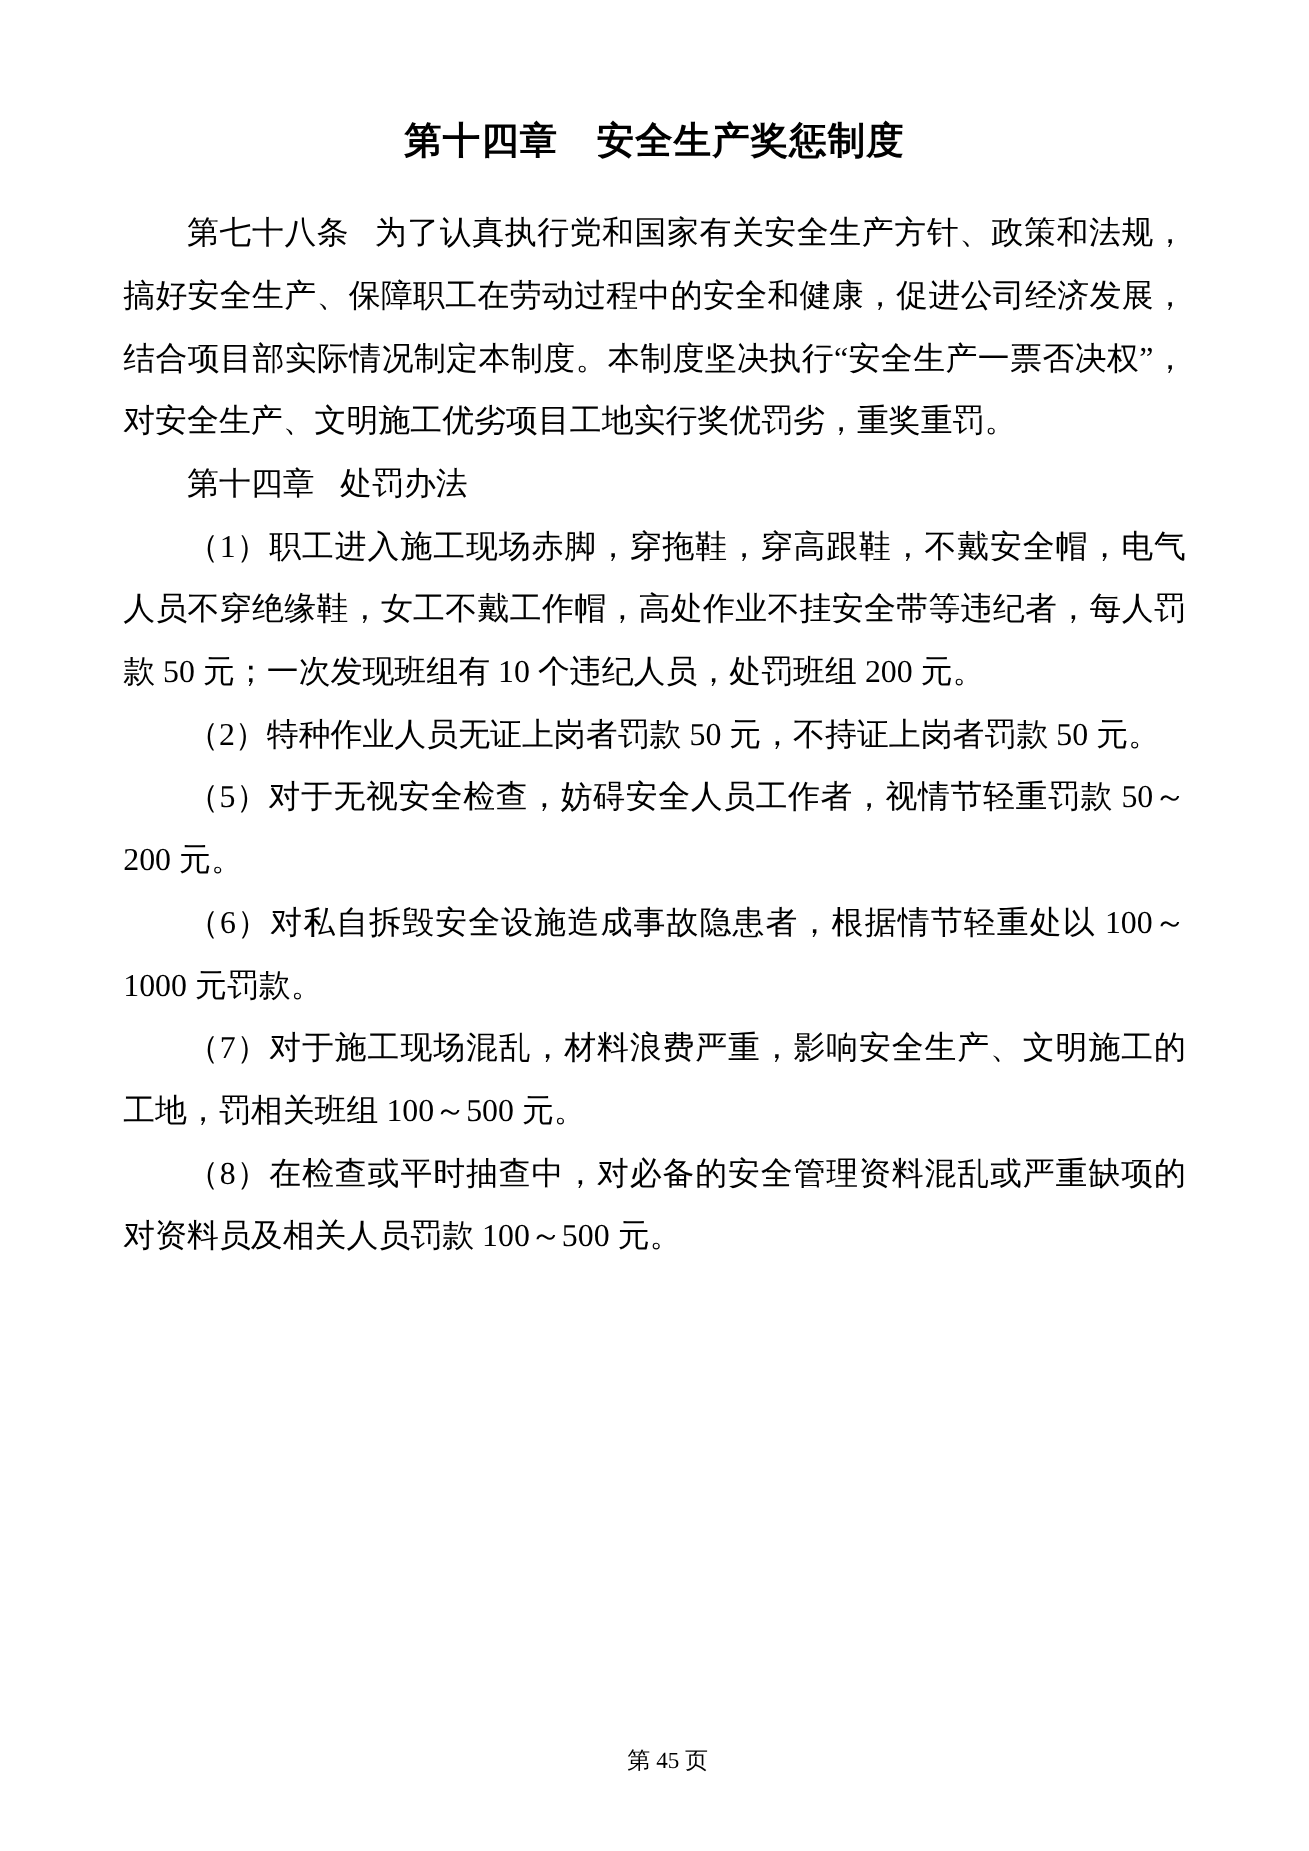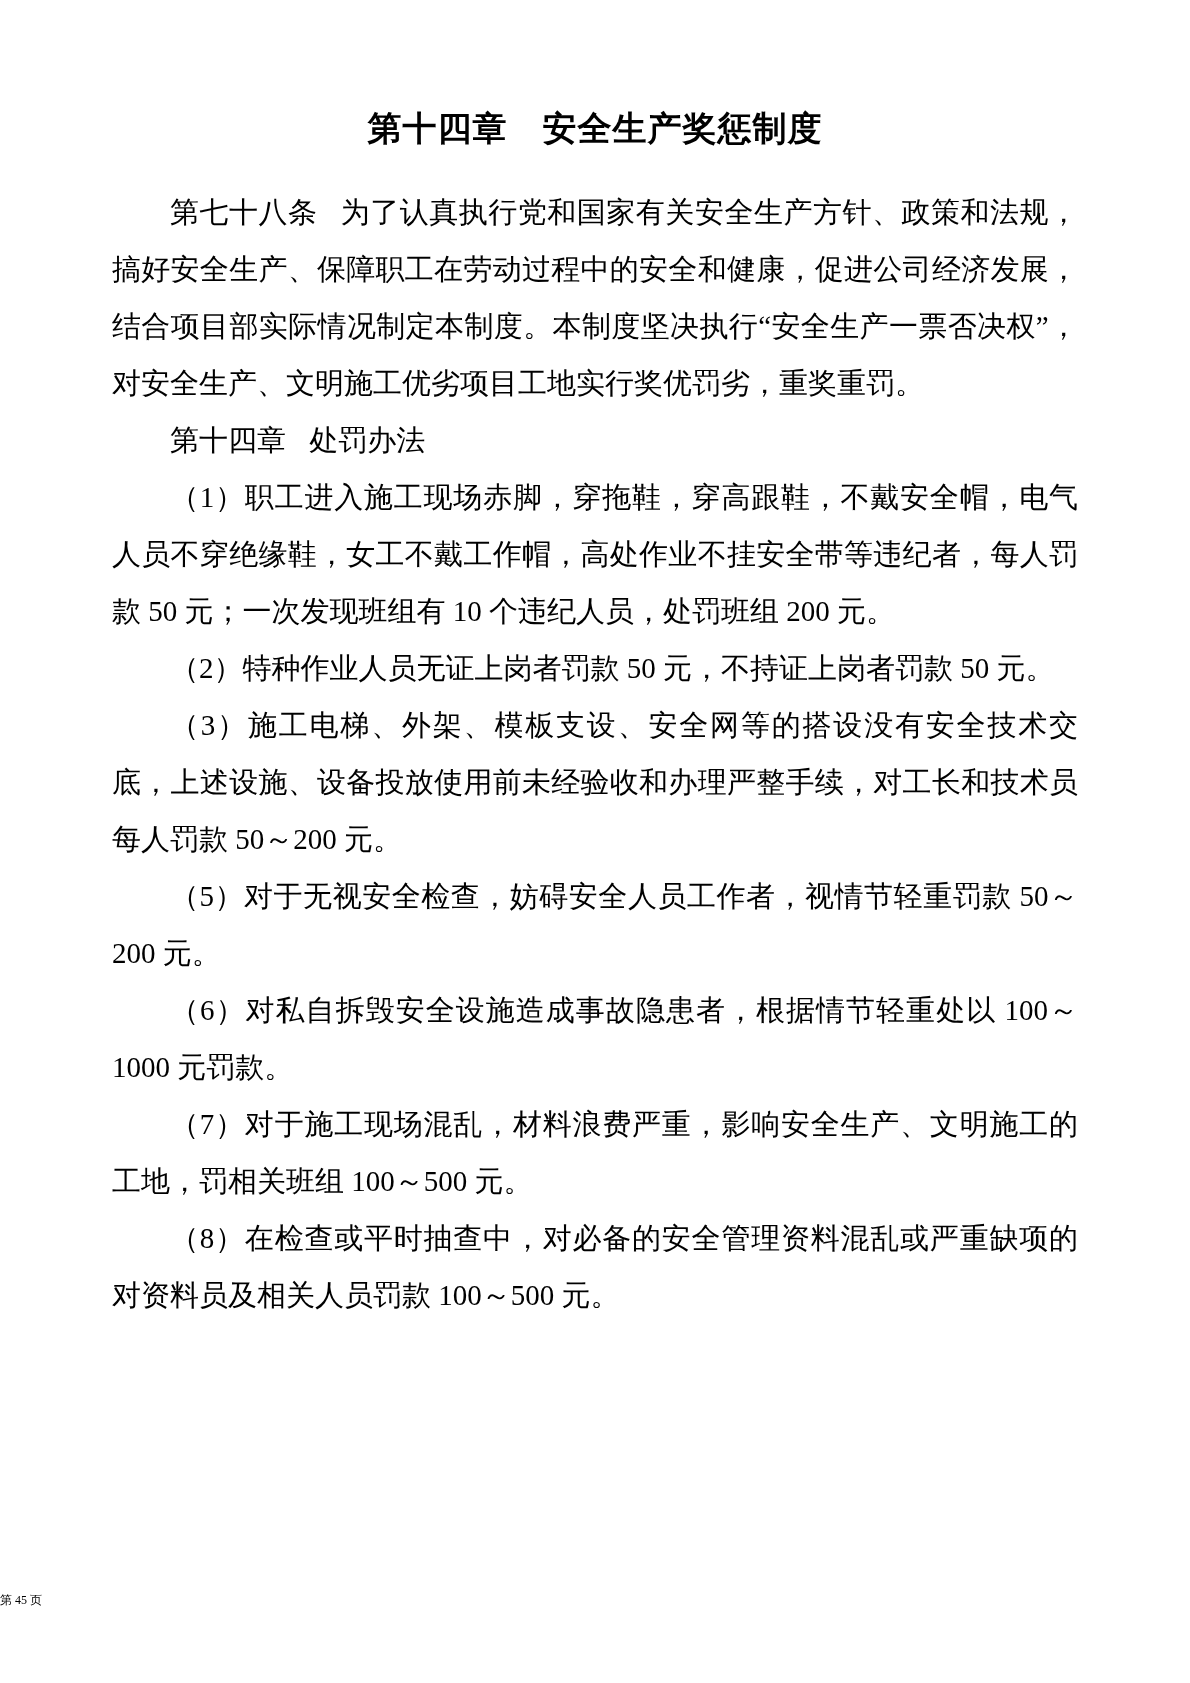--- a/index.html
+++ b/index.html
@@ -37,43 +37,44 @@
   }
   .para-head {
     font-weight: normal;
     margin-right: 0.8em;
   }
   .page-footer {
     position: absolute;
     left: 0;
     right: 0;
     bottom: 72px;
-    font-size: 12px;
+    text-align: center;
+    font-size: 21px;
     line-height: 22px;
     color: #000000;
+    padding-left: 24px;
   }
 </style>
 </head>
 <body>
 
 <div class="page">
 
   <h1 class="chapter-title">第十四章　安全生产奖惩制度</h1>
 
   <div class="body-text">
 
     <p><span class="para-head">第七十八条</span><span>为了认真执行党和国家有关安全生产方针、政策和法规，搞好安全生产、保障职工在劳动过程中的安全和健康，促进公司经济发展，结合项目部实际情况制定本制度。本制度坚决执行“安全生产一票否决权”，对安全生产、文明施工优劣项目工地实行奖优罚劣，重奖重罚。</span></p>
 
     <p><span class="para-head">第十四章</span><span>处罚办法</span></p>
 
     <p><span>（1）职工进入施工现场赤脚，穿拖鞋，穿高跟鞋，不戴安全帽，电气人员不穿绝缘鞋，女工不戴工作帽，高处作业不挂安全带等违纪者，每人罚款 50 元；一次发现班组有 10 个违纪人员，处罚班组 200 元。</span></p>
 
     <p><span>（2）特种作业人员无证上岗者罚款 50 元，不持证上岗者罚款 50 元。</span></p>
 
-    <p><span>（3）施工电梯、外架、模板支设、安全网等的搭设没有安全技术交底，上述设施、设备投放使用前未经验收和办理严整手续，对工长和技术员每人罚款 50～200 元。</span></p>
 
 
     <p><span>（5）对于无视安全检查，妨碍安全人员工作者，视情节轻重罚款 50～200 元。</span></p>
 
     <p><span>（6）对私自拆毁安全设施造成事故隐患者，根据情节轻重处以 100～1000 元罚款。</span></p>
 
     <p><span>（7）对于施工现场混乱，材料浪费严重，影响安全生产、文明施工的工地，罚相关班组 100～500 元。</span></p>
 
     <p><span>（8）在检查或平时抽查中，对必备的安全管理资料混乱或严重缺项的对资料员及相关人员罚款 100～500 元。</span></p>
 

